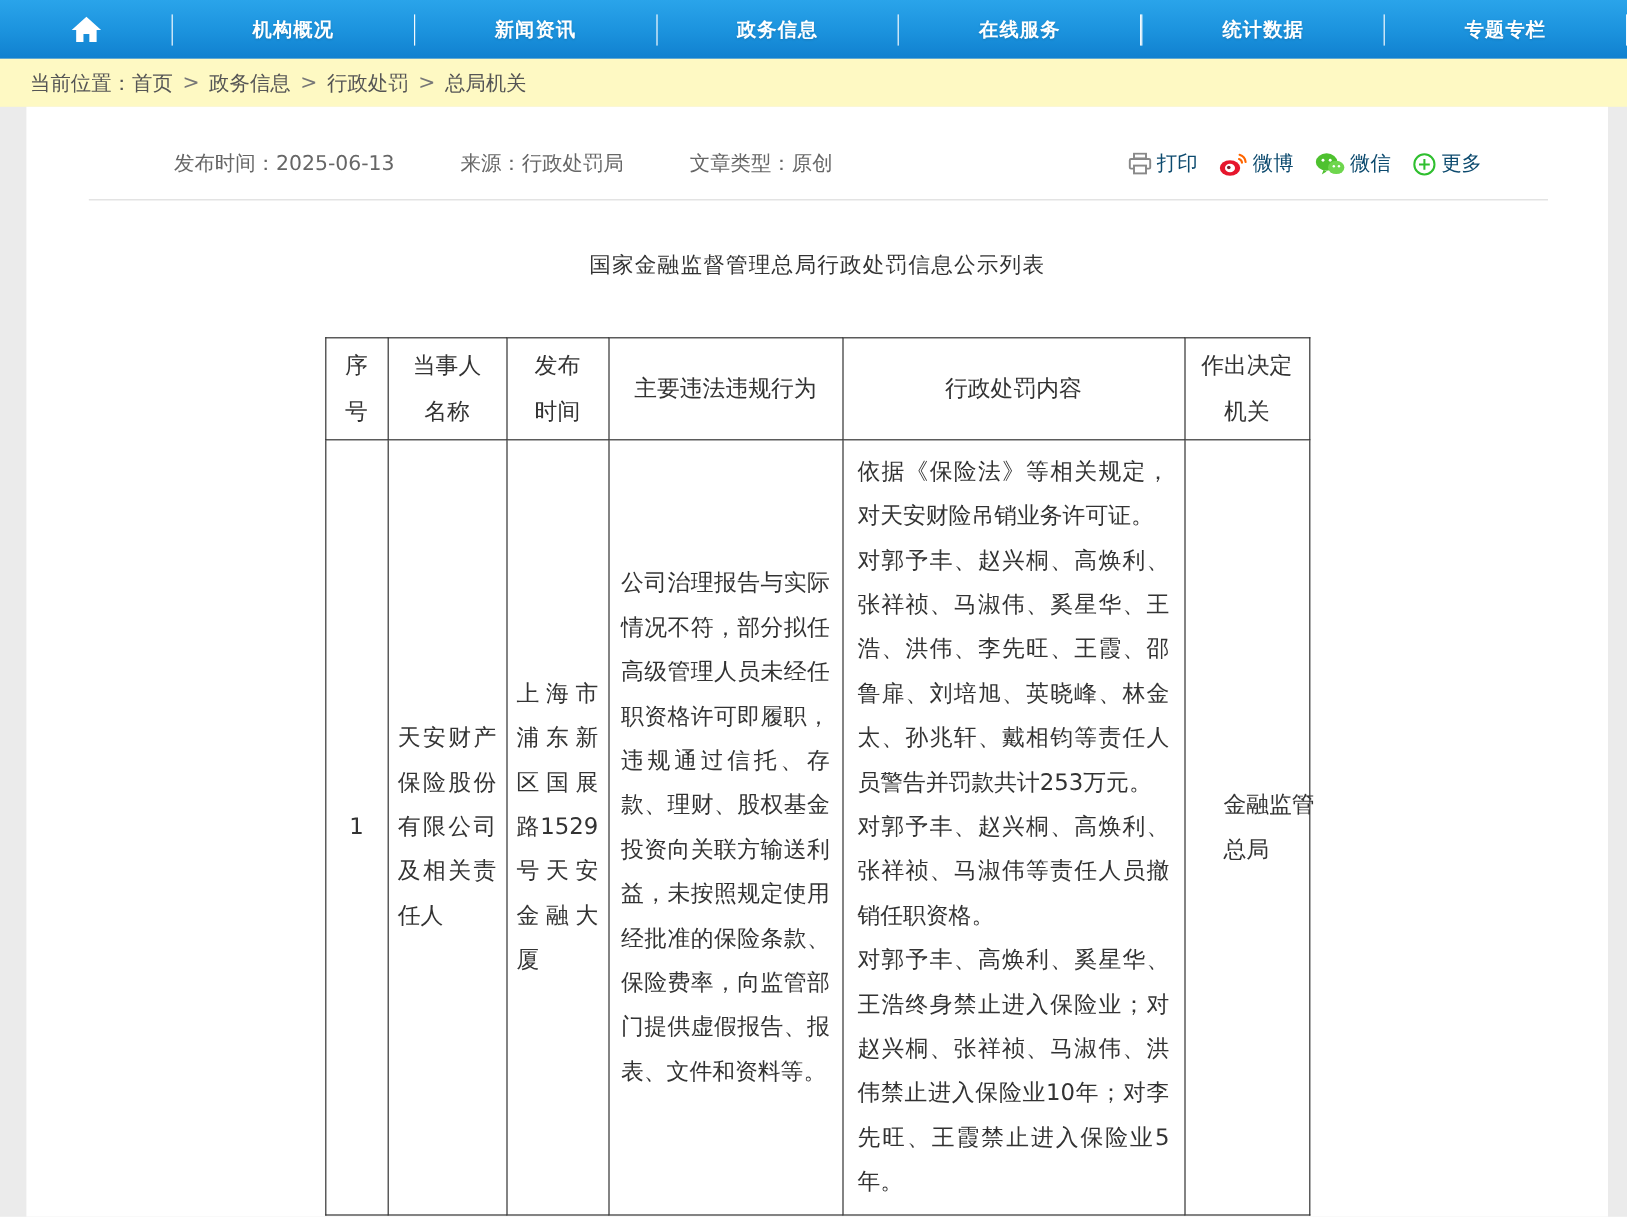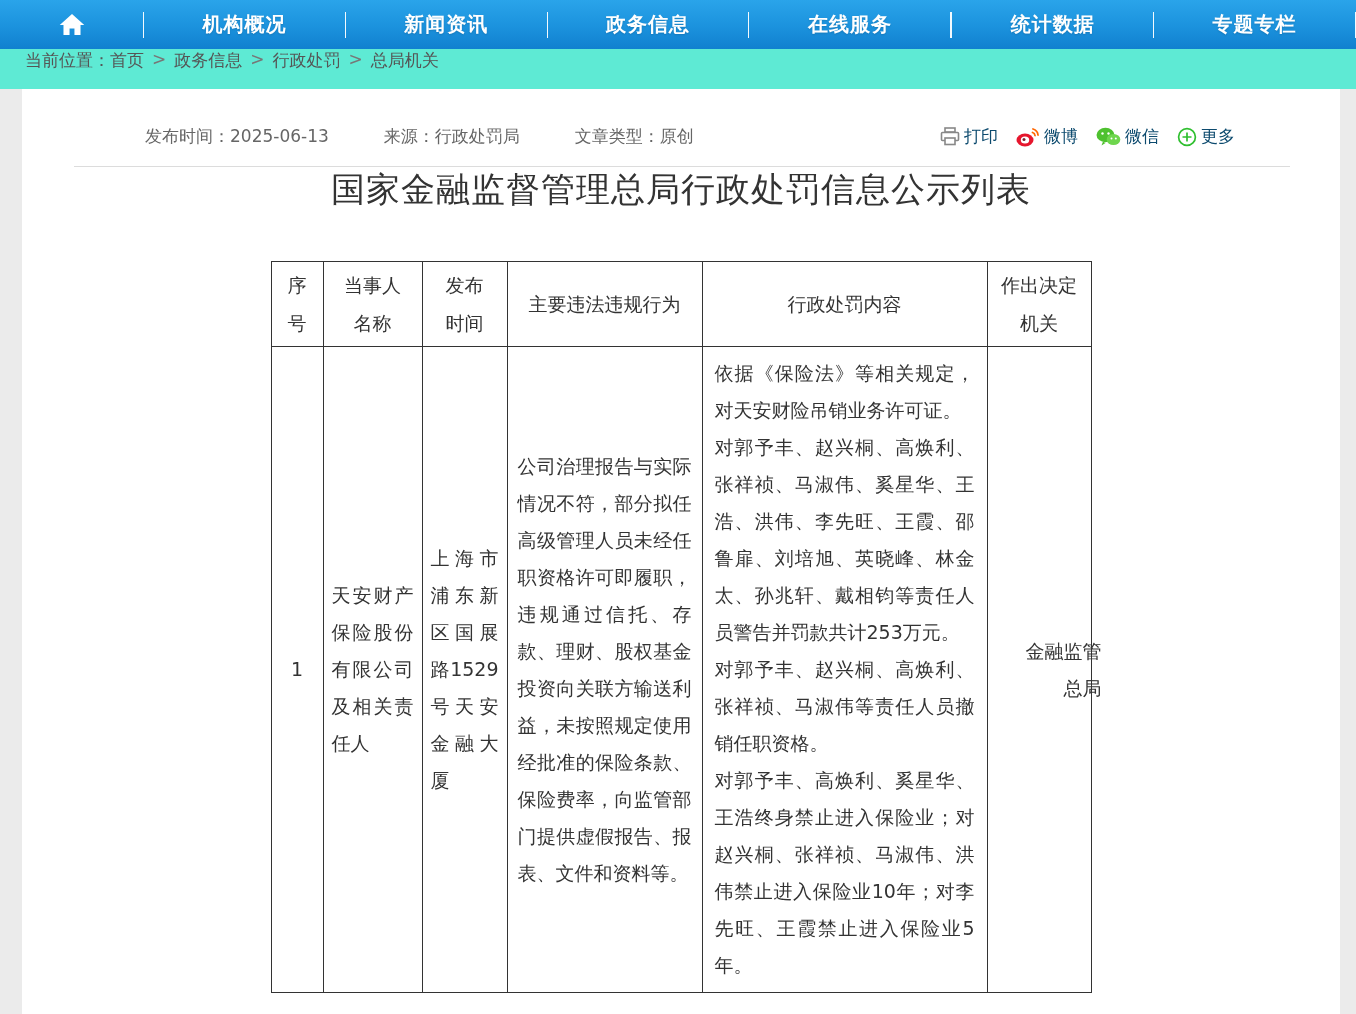--- a/index.html
+++ b/index.html
@@ -16,27 +16,27 @@
     display:flex; align-items:center;
   }
   .nav-home{
     width:143px; display:flex; justify-content:center; align-items:center;
     height:100%; cursor:pointer;
   }
   .nav-home svg{ width:30px; height:28px; display:block; }
   .nav-sep{ width:1px; height:26px; background:rgba(255,255,255,.95); }
   .nav-item{
     flex:1; text-align:center; color:#fff; font-weight:bold;
-    font-size:20px; letter-spacing:1px; cursor:pointer; line-height:49px;
+    font-size:16px; letter-spacing:1px; cursor:pointer; line-height:49px;
     text-shadow:0 1px 2px rgba(0,0,0,.15);
   }
 
   
   .crumbbar{
-    height:40px; background:#5eead4; display:flex; 
+    height:40px; background:#fef9c3; display:flex; align-items:center;
     padding-left:25px; font-size:17px; color:#555;
   }
   .crumbbar a{ color:#555; text-decoration:none; cursor:pointer; }
   .crumb-sep{ margin:0 8px; color:#777; }
 
   
   .panel{
     position:absolute; left:22px; top:89px; width:1318px; height:925px;
     background:#ffffff;
   }
@@ -48,22 +48,22 @@
   }
   .meta-item{ margin-right:55px; white-space:nowrap; }
   .meta-spacer{ flex:1; }
   .actions{ display:flex; align-items:center; gap:18px; }
   .action{ display:flex; align-items:center; gap:4px; cursor:pointer; color:#0c4a6e; font-size:17px; white-space:nowrap;}
   .action svg{ display:block; }
   .divider{ border:none; border-top:1px solid #dcdcdc; margin:18px 50px 0 52px; }
 
   
   .doc-title{
-    text-align:center; font-size:34px; font-weight:400; color:#333;
-    letter-spacing:1px;
+    text-align:center; font-size:18px; font-weight:400; color:#333;
+    margin-top:42px; letter-spacing:1px;
   }
 
   
   table.pen{
     border-collapse:collapse; margin:48px auto 0 auto; width:820px;
     table-layout:fixed; font-size:19px; color:#333;
   }
   table.pen col.c1{width:52px;} table.pen col.c2{width:99px;}
   table.pen col.c3{width:85px;} table.pen col.c4{width:195px;}
   table.pen col.c5{width:285px;} table.pen col.c6{width:104px;}
@@ -76,21 +76,21 @@
   .th-auth  .th-inner{ width:82px; }
 
   table.pen td{ height:635px; vertical-align:middle; line-height:37px; }
   .td-no{ text-align:center; }
   .td-party{ padding:0 8px; text-align:justify; }
   .td-addr{ padding:0 8px; text-align:justify; }
   .td-viol{ padding:0 10px; text-align:justify; }
   .td-pen{ padding:8px 12px; vertical-align:top; text-align:justify; }
   .td-pen p{ margin:0; }
   .td-auth{ text-align:center; }
-  .td-auth .auth-inner{ display:inline-block; width:82px; text-align:right;margin-left:32px; }
+  .td-auth .auth-inner{ display:inline-block; width:82px; text-align:left;margin-left:32px; }
 </style>
 </head>
 <body>
 
 <div class="topnav">
   <div class="nav-home">
     <span>
       <svg viewBox="0 0 24 24" width="30" height="28">
         <path d="M12 2.5 L22.5 12 h-3.2 v8.5 h-5.2 v-5.6 h-4.2 v5.6 H4.7 V12 H1.5 Z" fill="#ffffff"></path>
       </svg>

